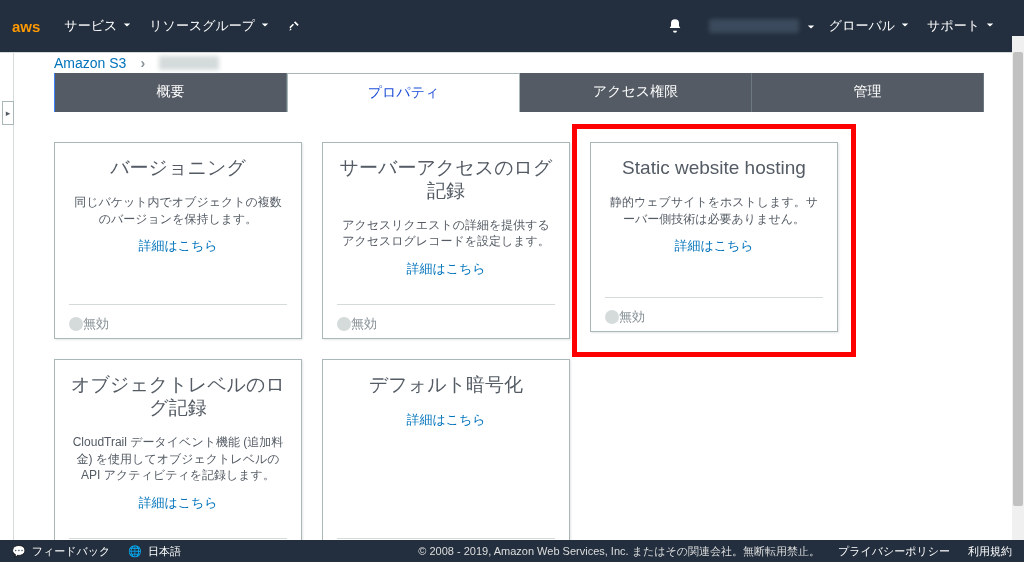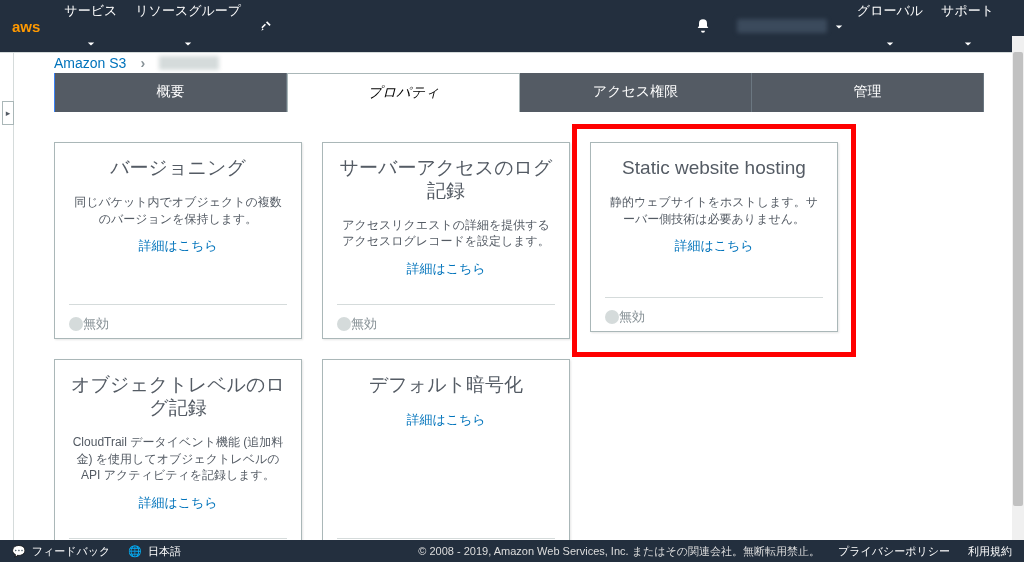--- a/index.html
+++ b/index.html
@@ -29,24 +29,22 @@
       font-weight: bold;
       color: #ff9900;
       margin-right: 24px;
       font-size: 15px;
     }
     .topbar-link {
       color: #fff;
       margin-right: 18px;
       cursor: pointer;
       display: flex;
-      align-items: center;
-      gap: 16px;
+      gap: 6px;
       font-size: 13px;
-      flex-direction: column;
     }
     .topbar-spacer {
       flex: 1;
     }
     .pin-icon svg {
       width: 14px;
       height: 14px;
       fill: #fff;
     }
     .bell-icon svg {
@@ -133,24 +131,23 @@
       color: #fff;
       border-right: 1px solid #6b7781;
       cursor: pointer;
       font-size: 14px;
     }
     .tab:first-child {
       border-left: 1px solid #3b82f6;
     }
     .tab.active {
       background: #fff;
-      color: #000000;
+      color: #1d4ed8;
       border: 1px solid #aab7b8;
       border-bottom: none;
-      font-style: italic;
     }
     .cards-area {
       padding: 30px 40px;
       display: grid;
       grid-template-columns: repeat(3, 248px);
       gap: 20px;
       position: relative;
     }
     .card {
       border: 1px solid #aab7b8;

